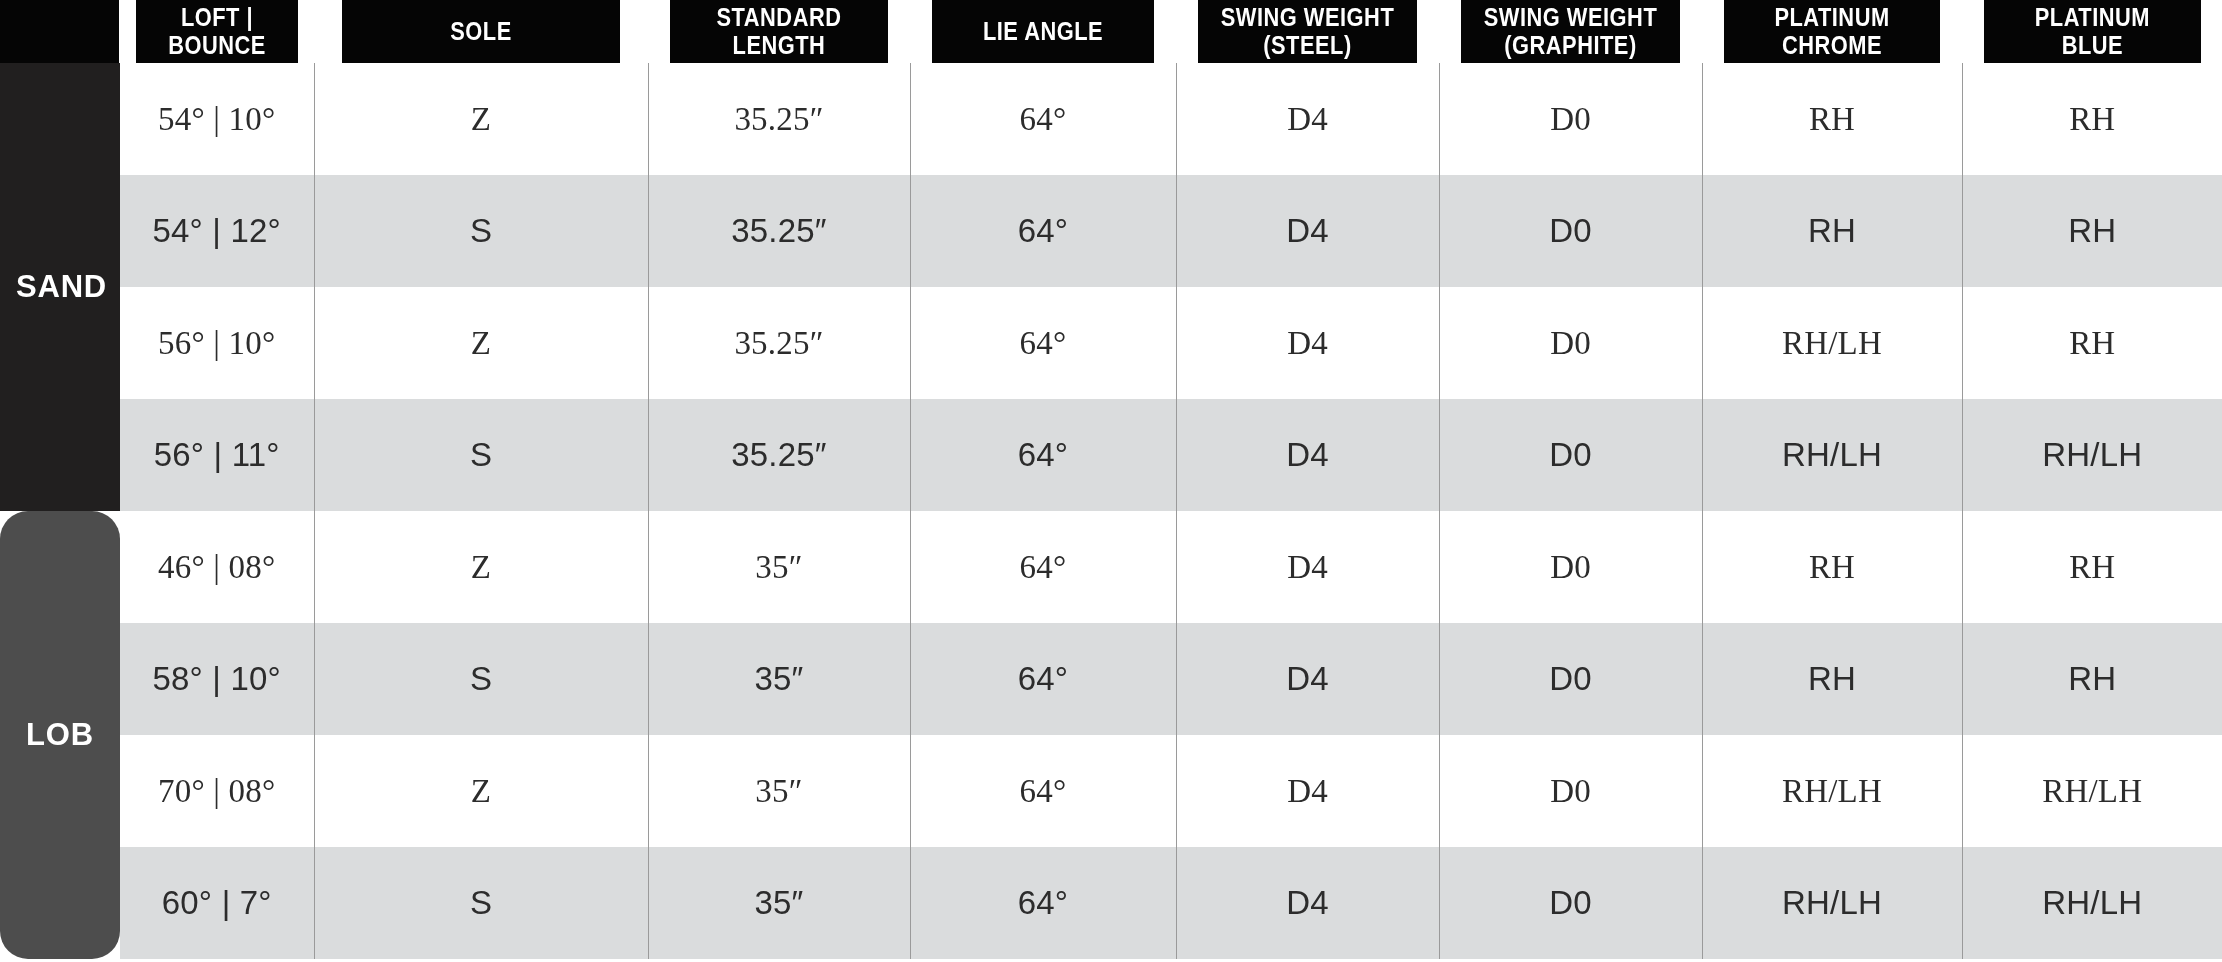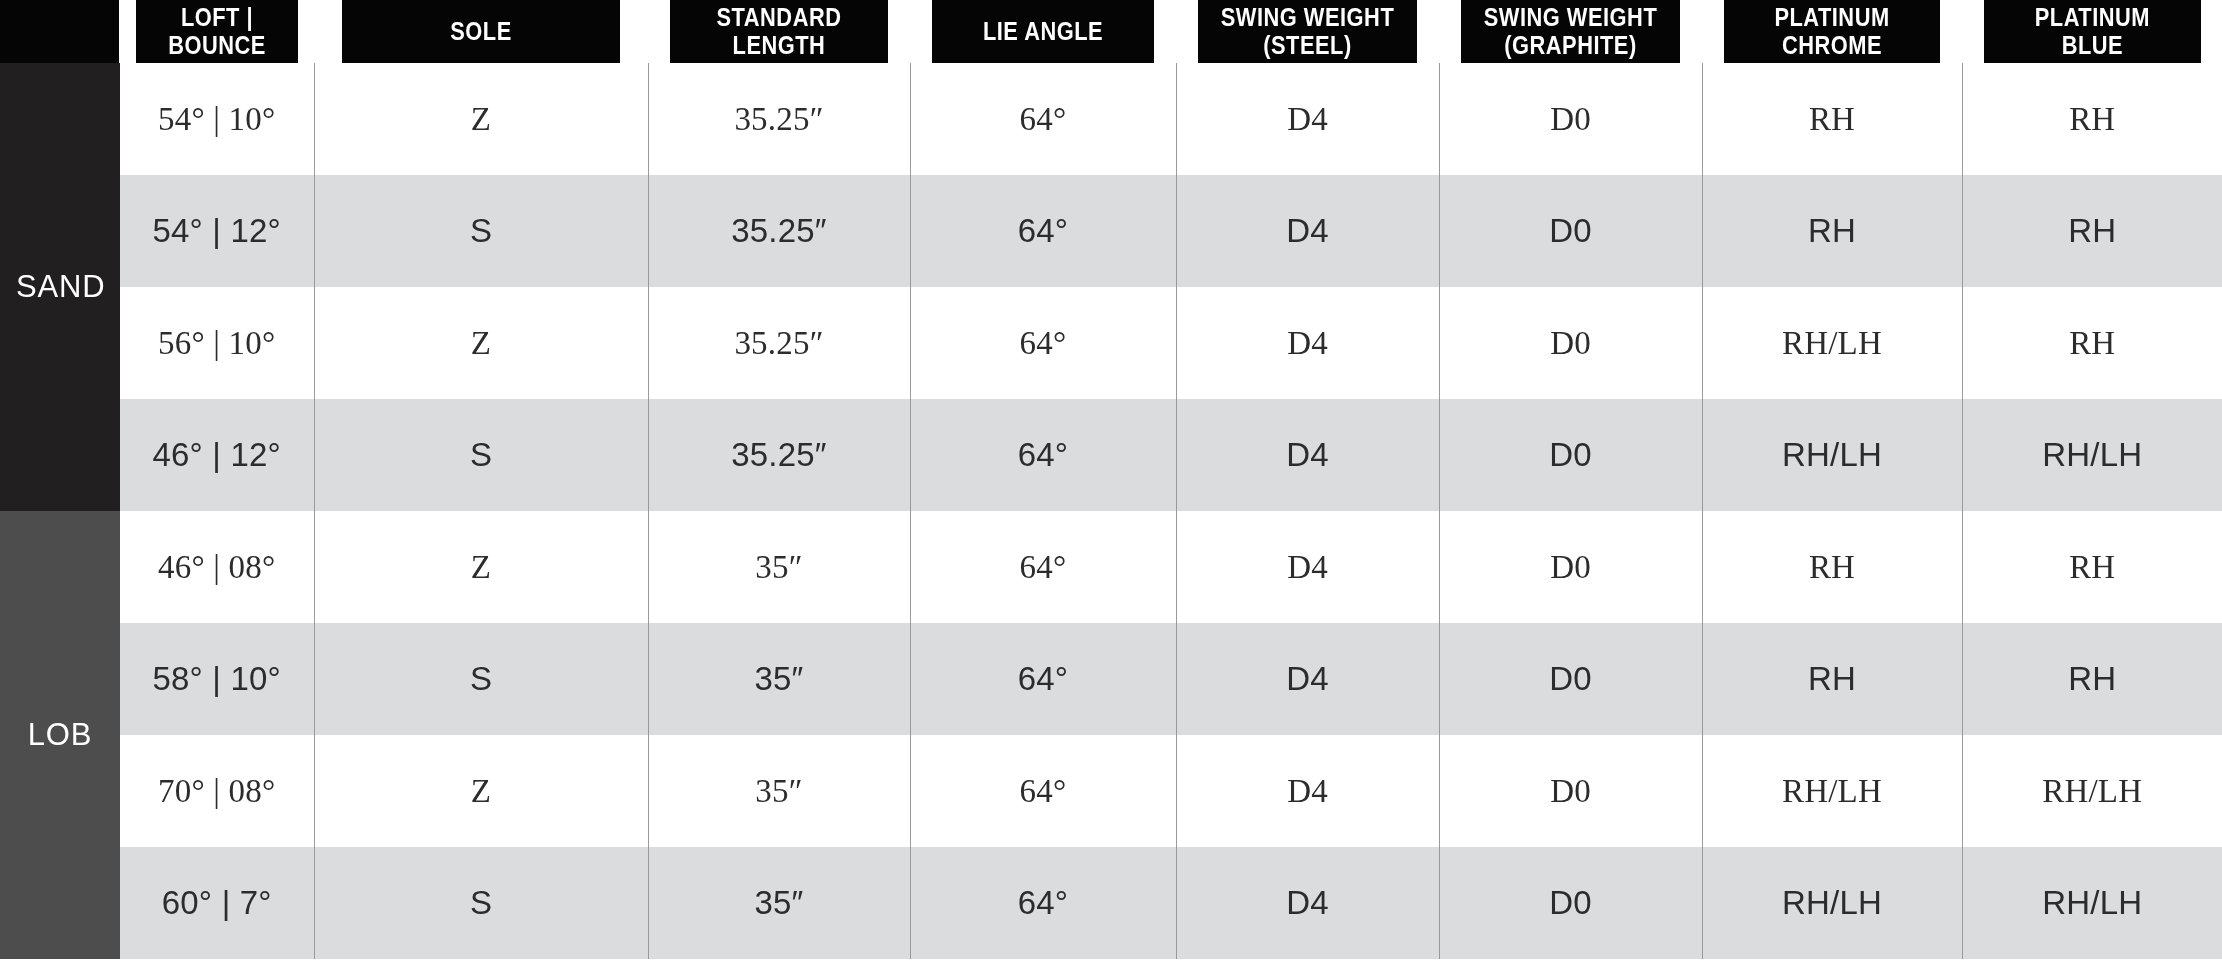--- a/index.html
+++ b/index.html
@@ -77,29 +77,29 @@
 
   tr.row-white td.spec-cell { background: #ffffff; font-family: Liberation Serif, serif; }
   tr.row-gray  td.spec-cell { background: #dadcdd; margin-left: 28px; }
 
   
   td.cat-cell {
     width: 120px;
     text-align: center;
     vertical-align: middle;
     font-family: "Liberation Sans", sans-serif;
-    font-weight: 400;
+    font-weight: 700;
     font-size: 31px;
     letter-spacing: 0.8px;
     color: #ffffff;
     border-right: none;
     padding: 16px;
   }
   td.cat-sand { background: #211f1f; }
-  td.cat-lob  { background: #4d4d4d; }
+  td.cat-lob  { background: #4d4d4d; border-radius: 28px; }
 
   
   col.c-cat   { width: 120px; }
   col.c-loft  { width: 194px; }
   col.c-sole  { width: 334px; }
   col.c-len   { width: 262px; }
   col.c-lie   { width: 266px; }
   col.c-sws   { width: 263px; }
   col.c-swg   { width: 263px; }
   col.c-pc    { width: 260px; }
@@ -165,21 +165,21 @@
           <td class="spec-cell">56° | 10°</td>
           <td class="spec-cell">Z</td>
           <td class="spec-cell">35.25″</td>
           <td class="spec-cell">64°</td>
           <td class="spec-cell">D4</td>
           <td class="spec-cell">D0</td>
           <td class="spec-cell">RH/LH</td>
           <td class="spec-cell last-cell">RH</td>
         </tr>
         <tr class="spec-row row-gray">
-          <td class="spec-cell">46° | 12°</td>
+          <td class="spec-cell">56° | 11°</td>
           <td class="spec-cell">S</td>
           <td class="spec-cell">35.25″</td>
           <td class="spec-cell">64°</td>
           <td class="spec-cell">D4</td>
           <td class="spec-cell">D0</td>
           <td class="spec-cell">RH/LH</td>
           <td class="spec-cell last-cell">RH/LH</td>
         </tr>
         <tr class="spec-row row-white">
           <td class="cat-cell cat-lob" rowspan="4">LOB</td>

